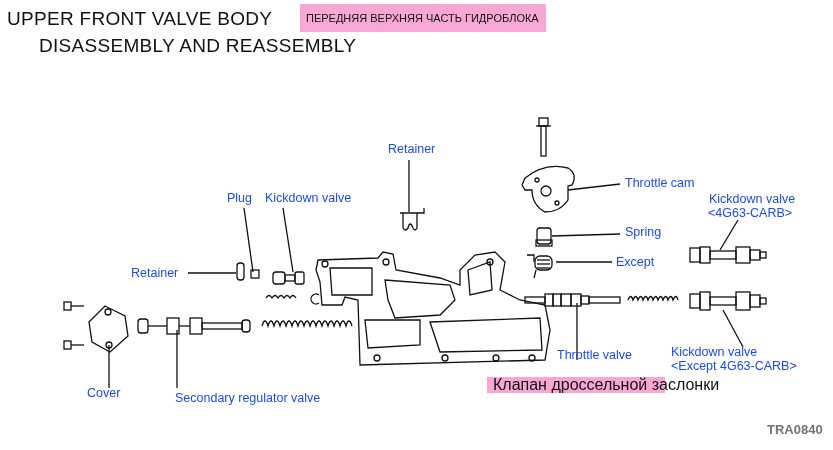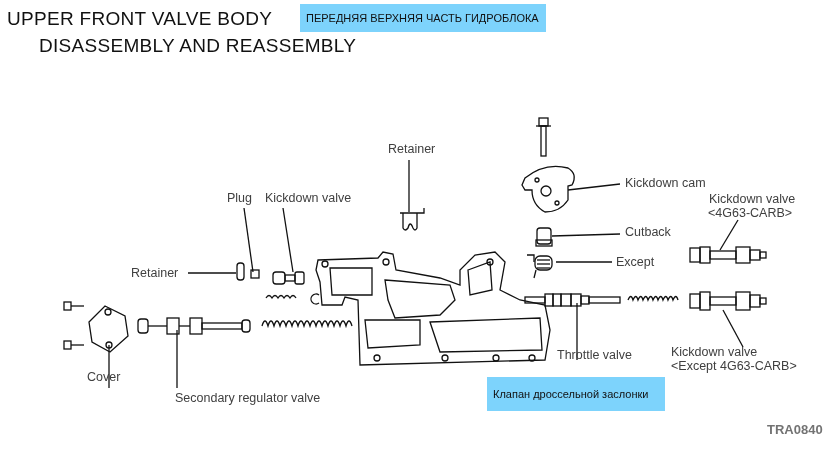--- a/index.html
+++ b/index.html
@@ -1,19 +1,19 @@
 <!DOCTYPE html>
 <html><head>
 <meta charset="utf-8">
 <style>
   html,body{margin:0;padding:0;background:#fff;}
   body{width:833px;height:450px;position:relative;overflow:hidden;font-family:"Liberation Sans",sans-serif;color:#111;}
   .title{position:absolute;left:7px;font-weight:normal;font-size:19px;letter-spacing:0.3px;color:#111;white-space:nowrap;}
-  .hl{position:absolute;background:#7dd3fc;color:#111;font-size:11px;display:flex;align-items:center;padding:0 6px;white-space:nowrap;}
-  .lbl{position:absolute;font-size:12.5px;color:#404040;white-space:nowrap;line-height:14px;}
+  .hl{position:absolute;background:#f9a8d4;color:#111;font-size:11px;display:flex;align-items:center;padding:0 6px;white-space:nowrap;}
+  .lbl{position:absolute;font-size:12.5px;color:#1d4ed8;white-space:nowrap;line-height:14px;}
   .code{position:absolute;font-weight:bold;font-size:13px;color:#737373;}
   svg{position:absolute;left:0;top:0;}
 </style>
 </head>
 <body>
 
 <div class="title" style="top:8px;">UPPER FRONT VALVE BODY</div>
 <div class="title" style="top:35px;margin-left:32px;">DISASSEMBLY AND REASSEMBLY</div>
 <div class="hl" style="left:300px;top:4px;height:28px;width:234px;">ПЕРЕДНЯЯ ВЕРХНЯЯ ЧАСТЬ ГИДРОБЛОКА</div>
 
@@ -142,26 +142,26 @@
       <line x1="537" y1="268" x2="550" y2="268"></line>
       <path d="M536 270 L534 278"></path>
     </g>
   </g>
 </svg>
 
 <div class="lbl" style="left:388px;top:142px;">Retainer</div>
 <div class="lbl" style="left:227px;top:191px;">Plug</div>
 <div class="lbl" style="left:265px;top:191px;">Kickdown valve</div>
 <div class="lbl" style="left:131px;top:266px;">Retainer</div>
-<div class="lbl" style="left:625px;top:176px;">Kickdown cam</div>
-<div class="lbl" style="left:625px;top:225px;">Cutback</div>
+<div class="lbl" style="left:625px;top:176px;">Throttle cam</div>
+<div class="lbl" style="left:625px;top:225px;">Spring</div>
 <div class="lbl" style="left:616px;top:255px;">Except</div>
 <div class="lbl" style="left:709px;top:192px;">Kickdown valve</div>
 <div class="lbl" style="left:708px;top:206px;">&lt;4G63-CARB&gt;</div>
 <div class="lbl" style="left:671px;top:345px;">Kickdown valve</div>
 <div class="lbl" style="left:671px;top:359px;">&lt;Except 4G63-CARB&gt;</div>
 <div class="lbl" style="left:557px;top:348px;">Throttle valve</div>
-<div class="lbl" style="left:87px;top:370px;">Cover</div>
+<div class="lbl" style="left:87px;top:386px;">Cover</div>
 <div class="lbl" style="left:139px;top:391px;margin-left:36px;">Secondary regulator valve</div>
 
-<div class="hl" style="left:487px;top:377px;height:34px;width:166px;font-size:11px;">Клапан дроссельной заслонки</div>
+<div class="hl" style="left:487px;top:377px;height:16px;width:166px;font-size:16px;">Клапан дроссельной заслонки</div>
 
 <div class="code" style="left:767px;top:422px;">TRA0840</div>
 
 </body></html>

